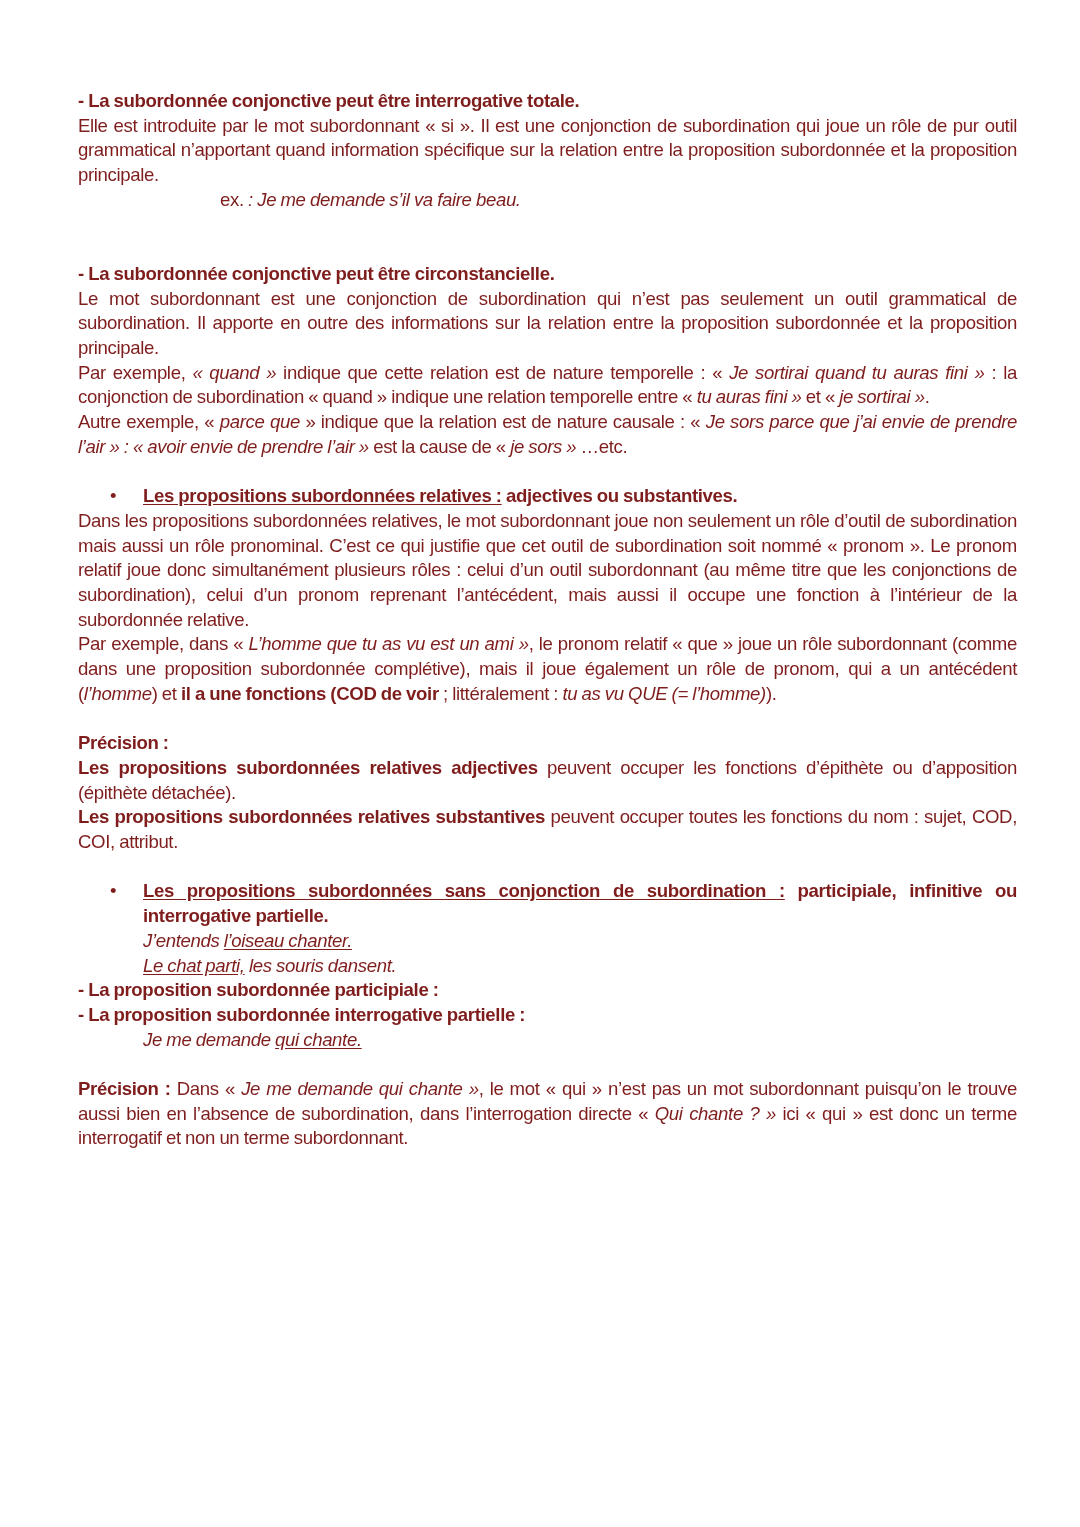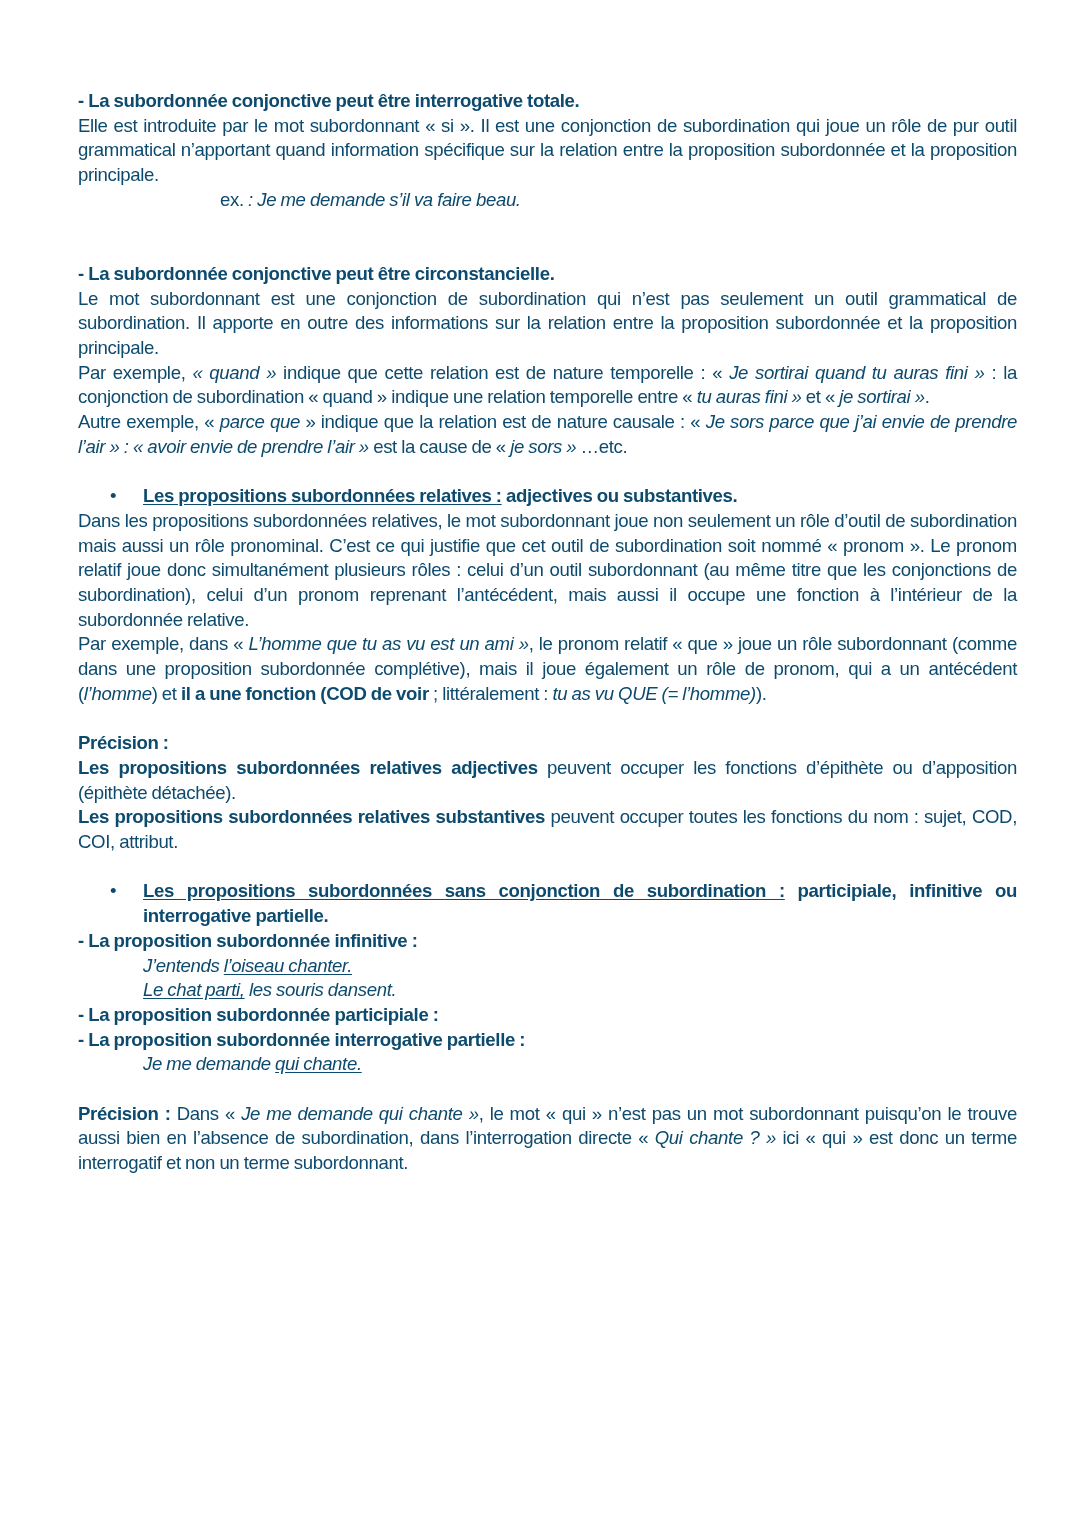--- a/index.html
+++ b/index.html
@@ -1,20 +1,20 @@
 <!DOCTYPE html>
 <html><head>
 <meta charset="utf-8">
 <style>
   html, body { margin: 0; padding: 0; background: #ffffff; }
   body { width: 1080px; height: 1527px; overflow: hidden; position: relative; }
   .page {
     position: absolute; left: 78px; top: 89px; width: 939px;
     font-family: "Liberation Sans", sans-serif;
-    font-size: 18.6px; line-height: 24.7px; color: #0c4a6e;
+    font-size: 18.6px; line-height: 24.7px; color: #7f1d1d;
     letter-spacing: -0.35px; word-spacing: -0.5px;
   }
   .p { margin: 0; text-align: justify; text-align-last: left; }
   .gap { height: 24.7px; }
   .ex-indent { padding-left: 142px; }
   .ind { padding-left: 65px; }
   .bullet { position: relative; padding-left: 65px; text-align: justify; }
   .bullet .dot { position: absolute; left: 32px; top: 0; }
   b { font-weight: bold; }
   i { }
@@ -41,37 +41,36 @@
     <p class="p">Autre exemple, « <i>parce que</i> » indique que la relation est de nature causale : « <i>Je sors parce que j’ai envie de prendre l’air » : « avoir envie de prendre l’air »</i> est la cause de « <i>je sors »</i> …etc.</p>
   </div>
   <div class="gap"></div>
 
   <div>
     <p class="p bullet">
       <span class="dot">•</span>
       <span><b><u>Les propositions subordonnées relatives :</u></b><b> adjectives ou substantives.</b></span>
     </p>
     <p class="p">Dans les propositions subordonnées relatives, le mot subordonnant joue non seulement un rôle d’outil de subordination mais aussi un rôle pronominal. C’est ce qui justifie que cet outil de subordination soit nommé « pronom ». Le pronom relatif joue donc simultanément plusieurs rôles : celui d’un outil subordonnant (au même titre que les conjonctions de subordination), celui d’un pronom reprenant l’antécédent, mais aussi il occupe une fonction à l’intérieur de la subordonnée relative.</p>
-    <p class="p">Par exemple, dans « <i>L’homme que tu as vu est un ami »</i>, le pronom relatif « que » joue un rôle subordonnant (comme dans une proposition subordonnée complétive), mais il joue également un rôle de pronom, qui a un antécédent (<i>l’homme</i>) et <b>il a une fonction (COD de voir</b> ; littéralement : <i>tu as vu QUE (= l’homme)</i>).</p>
+    <p class="p">Par exemple, dans « <i>L’homme que tu as vu est un ami »</i>, le pronom relatif « que » joue un rôle subordonnant (comme dans une proposition subordonnée complétive), mais il joue également un rôle de pronom, qui a un antécédent (<i>l’homme</i>) et <b>il a une fonctions (COD de voir</b> ; littéralement : <i>tu as vu QUE (= l’homme)</i>).</p>
   </div>
   <div class="gap"></div>
 
   <div>
     <p class="p"><b>Précision :</b></p>
     <p class="p"><b>Les propositions subordonnées relatives adjectives</b> peuvent occuper les fonctions d’épithète ou d’apposition (épithète détachée).</p>
     <p class="p"><b>Les propositions subordonnées relatives substantives</b> peuvent occuper toutes les fonctions du nom : sujet, COD, COI, attribut.</p>
   </div>
   <div class="gap"></div>
 
   <div>
     <p class="p bullet">
       <span class="dot">•</span>
       <span><b><u>Les propositions subordonnées sans conjonction de subordination :</u></b><b> participiale, infinitive ou interrogative partielle.</b></span>
     </p>
-    <p class="p"><b>- La proposition subordonnée infinitive :</b></p>
     <p class="p ind"><i>J’entends </i><i><u>l’oiseau chanter.</u></i></p>
     <p class="p ind"><i><u>Le chat parti,</u></i><i> les souris dansent.</i></p>
     <p class="p"><b>- La proposition subordonnée participiale :</b></p>
     <p class="p"><b>- La proposition subordonnée interrogative partielle :</b></p>
     <p class="p ind"><i>Je me demande </i><i><u>qui chante.</u></i></p>
   </div>
   <div class="gap"></div>
 
   <p class="p"><b>Précision :</b> Dans « <i>Je me demande qui chante »</i>, le mot « qui » n’est pas un mot subordonnant puisqu’on le trouve aussi bien en l’absence de subordination, dans l’interrogation directe « <i>Qui chante ? »</i> ici « qui » est donc un terme interrogatif et non un terme subordonnant.</p>
 

